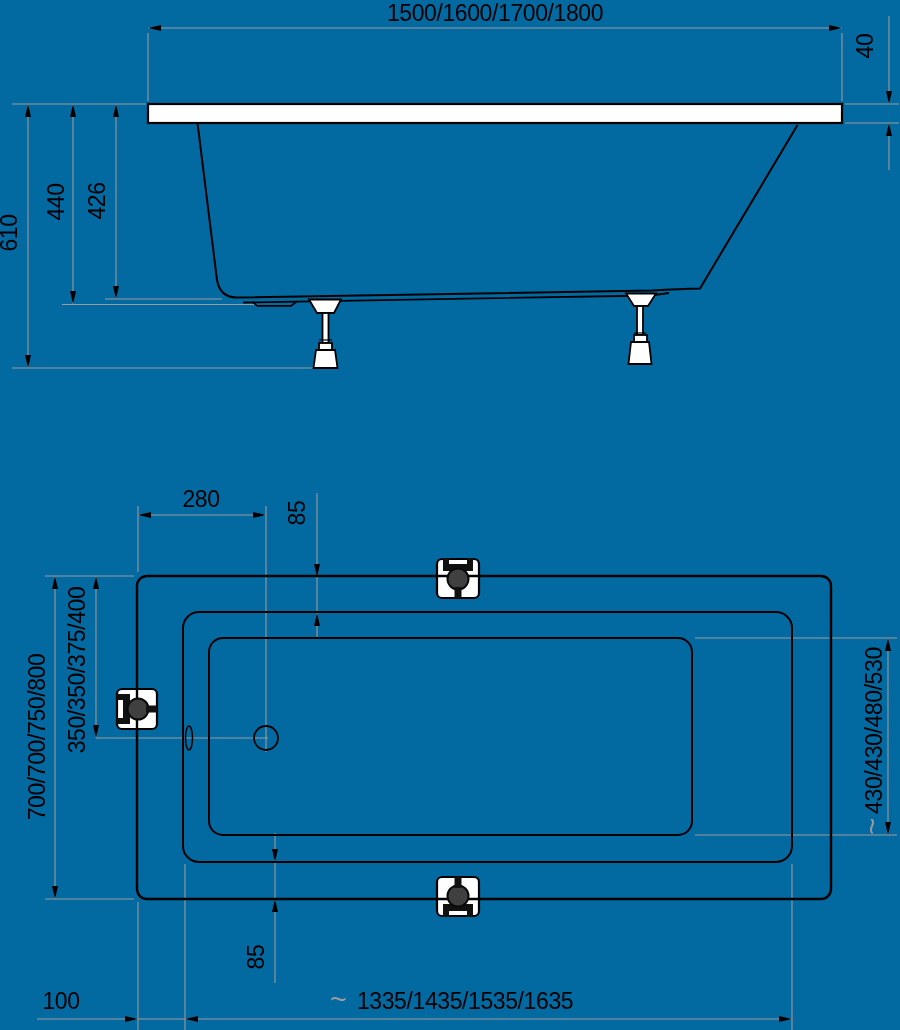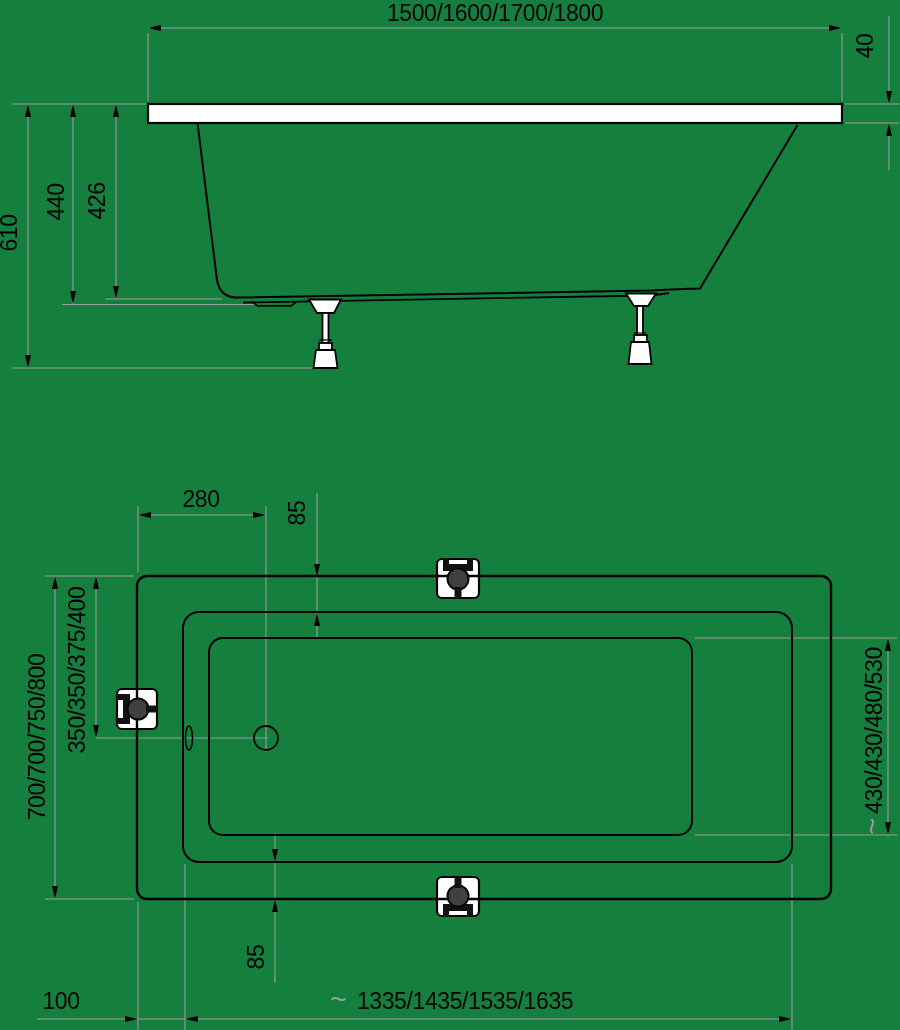--- a/index.html
+++ b/index.html
@@ -1,16 +1,16 @@
 <!DOCTYPE html>
 <html><head>
 <meta charset="utf-8">
 <style>
   html,body{margin:0;padding:0;background:#fff;}
-  .stage{width:900px;height:1030px;position:relative;background:#15803d;overflow:hidden;}
+  .stage{width:900px;height:1030px;position:relative;background:#0369a1;overflow:hidden;}
   svg{display:block;}
   text{font-family:"Liberation Sans", sans-serif;font-size:23px;fill:#000;letter-spacing:-0.4px;}
   .approx{fill:#9b9b9b;font-size:29px;letter-spacing:0;}
   .dim{stroke:#9b9b9b;stroke-width:1.1;fill:none;}
   .part{stroke:#000;fill:none;}
   .arrow{fill:#000;stroke:none;}
   .whitefill{fill:#fff;stroke:#000;}
 </style>
 </head>
 <body>

